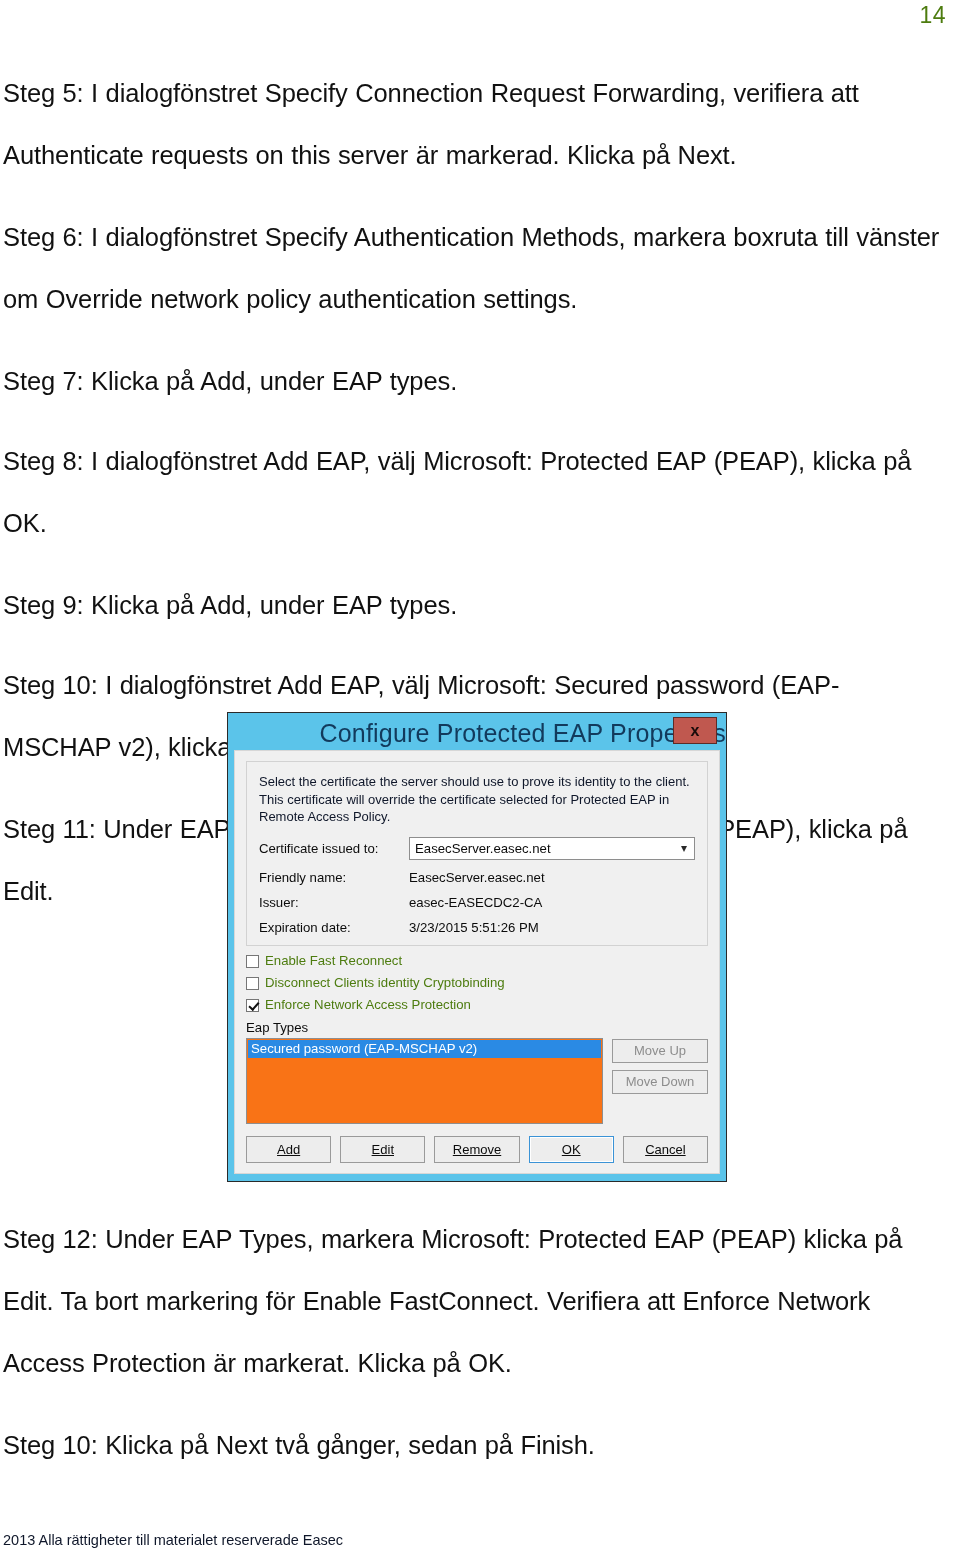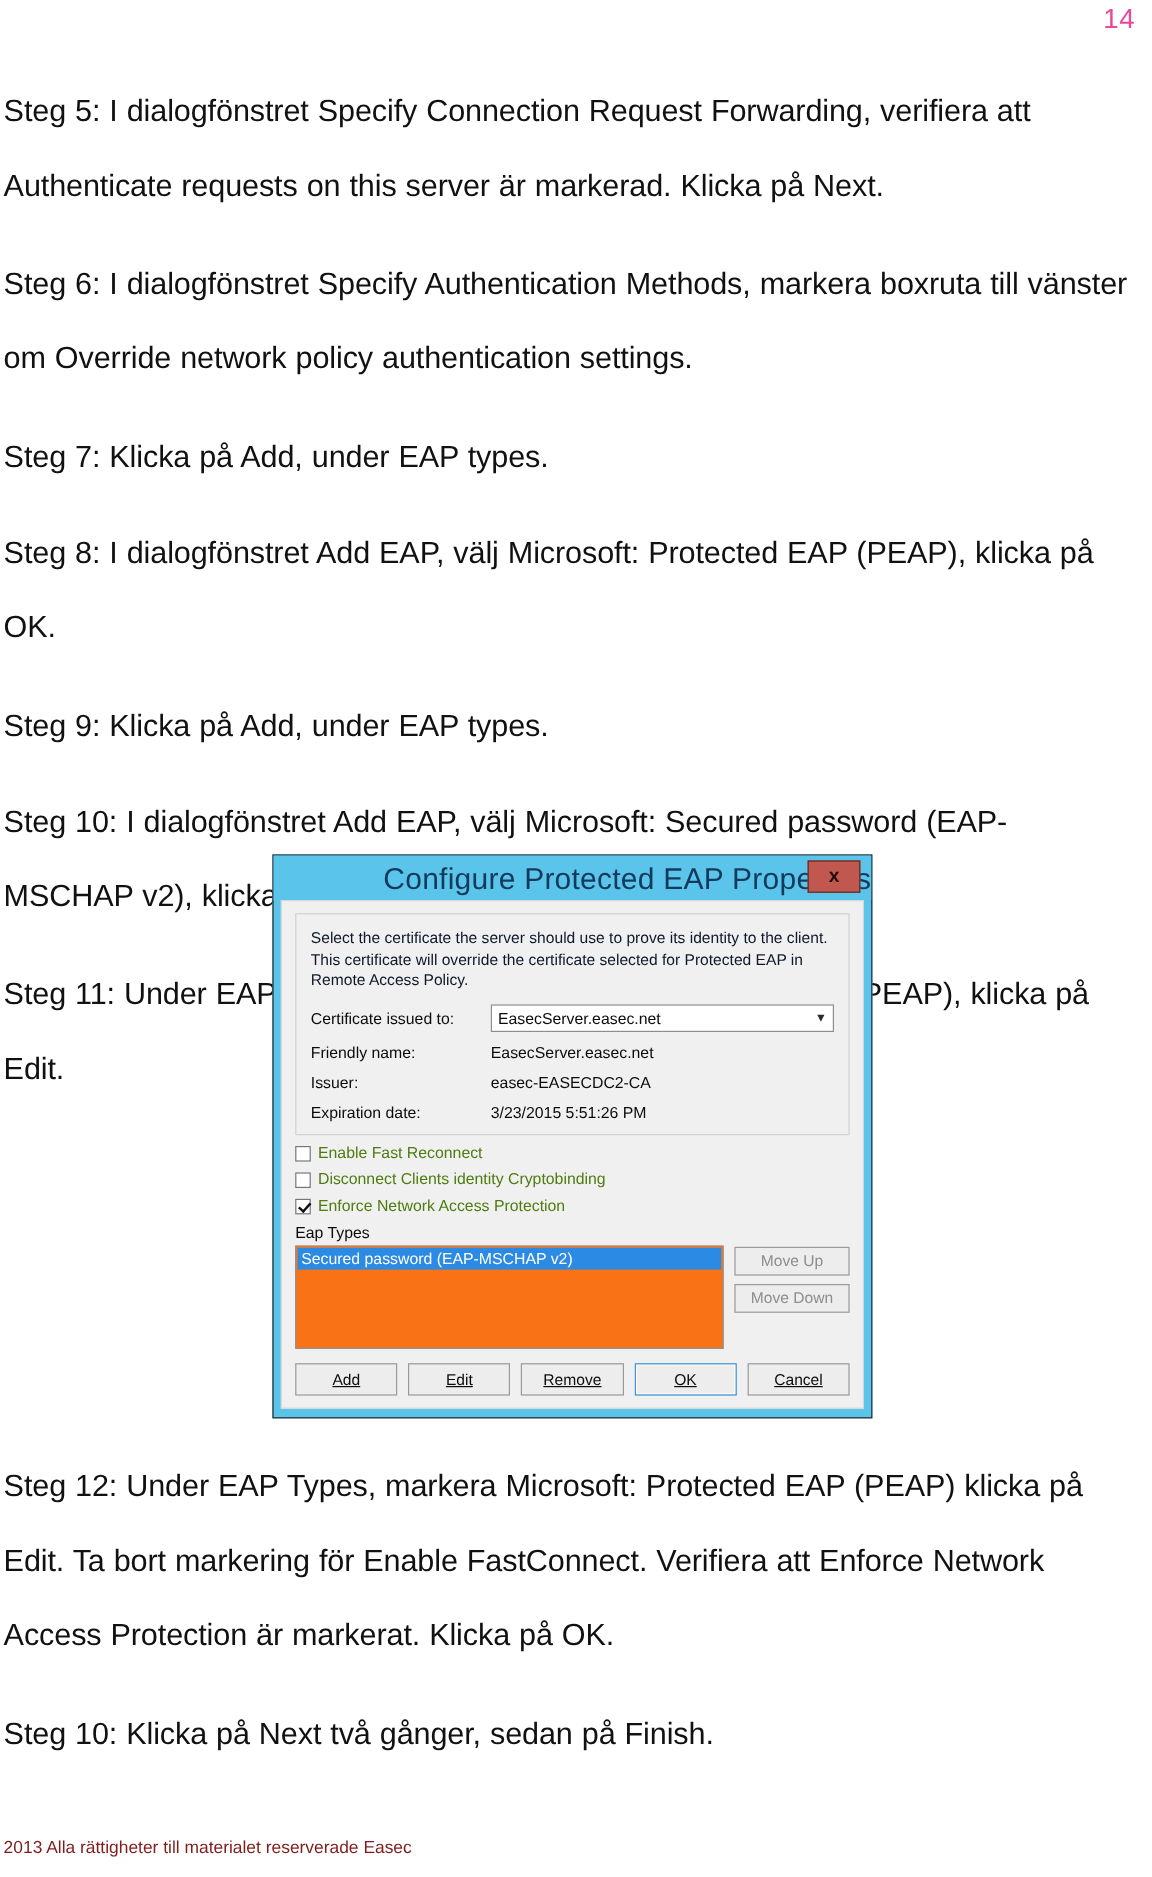--- a/index.html
+++ b/index.html
@@ -16,21 +16,21 @@
     overflow: hidden;
   }
 
   
   #page-number {
     position: absolute;
     top: 2px;
     right: 14px;
     font-size: 23px;
     letter-spacing: 0.5px;
-    color: #ec4899;
+    color: #4d7c0f;
   }
 
   
   #doc {
     position: absolute;
     top: 62px;
     left: 3px;
     width: 944px;
   }
   .para {
@@ -42,21 +42,21 @@
     word-spacing: 0.5px;
   }
   .para.tight { margin-bottom: 18px; }
 
   
   #footer {
     position: absolute;
     left: 3px;
     bottom: 16px;
     font-size: 14.5px;
-    color: #7f1d1d;
+    color: #0f172a;
   }
 
   
   #figure {
     position: absolute;
     left: 222px;
     top: 708px;
     width: 512px;
     height: 478px;
   }

